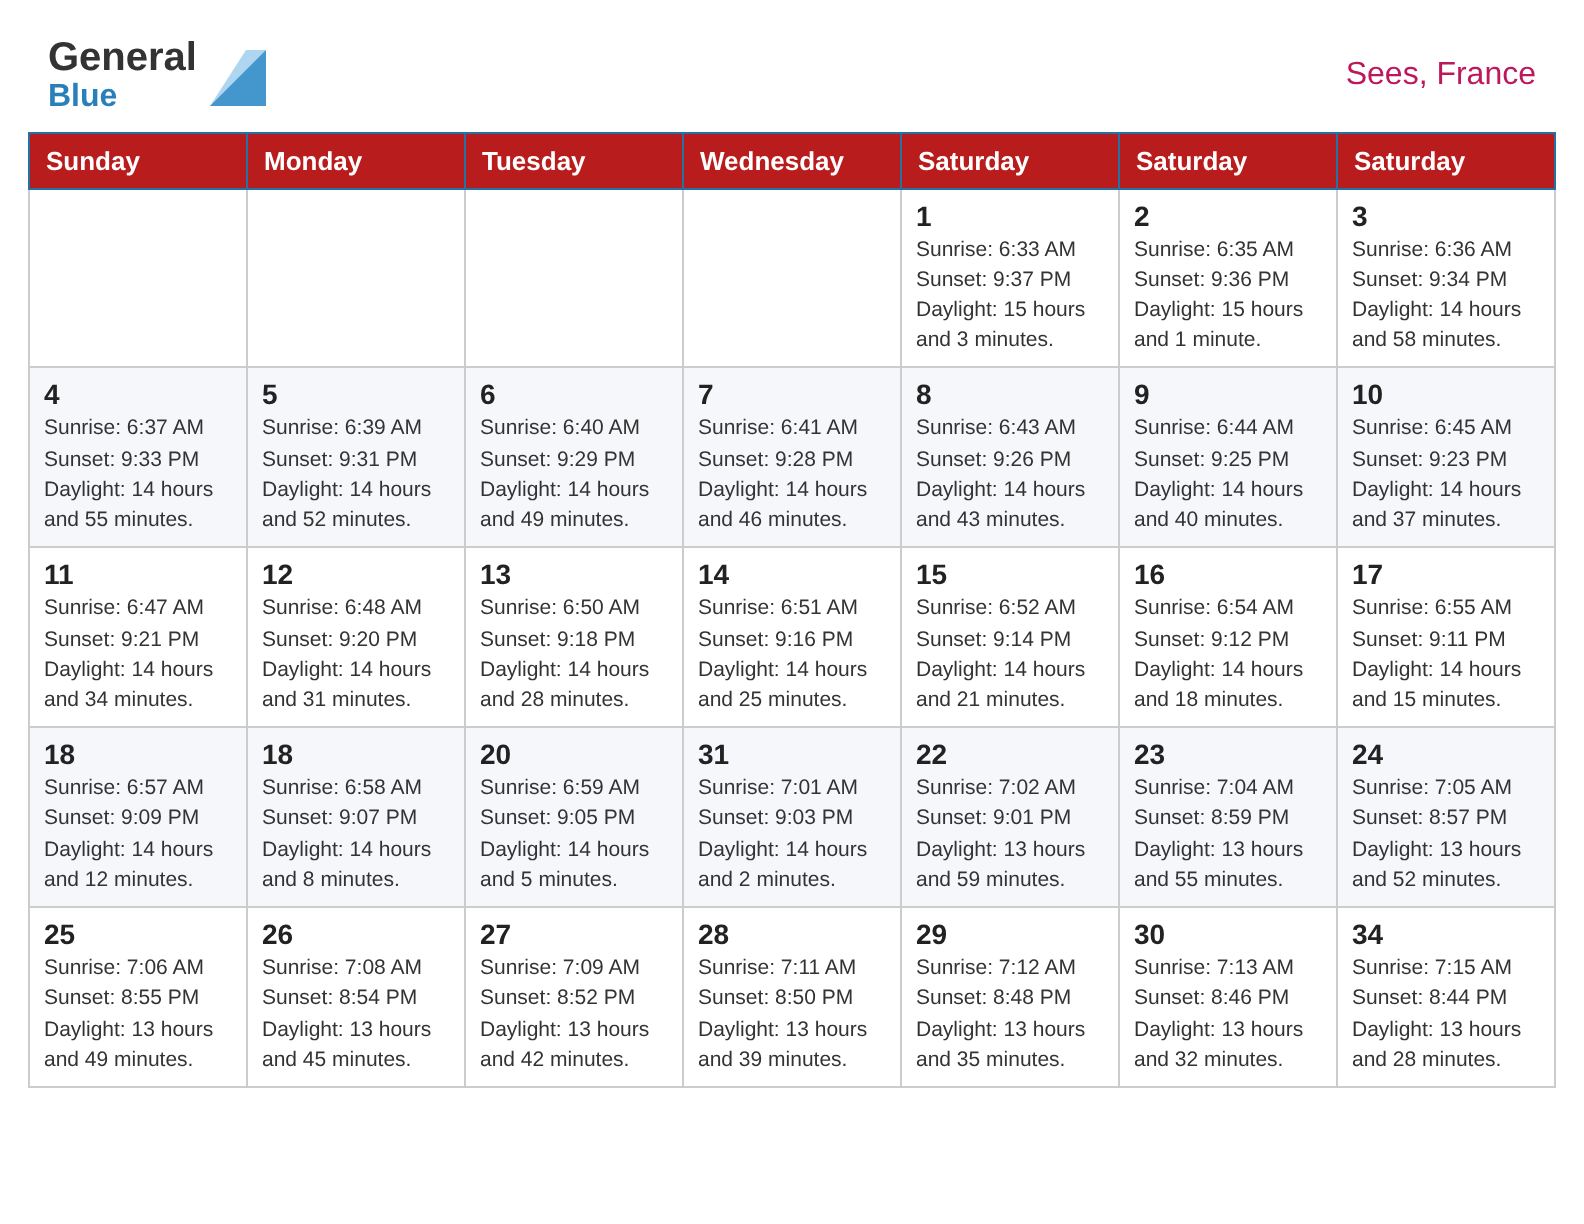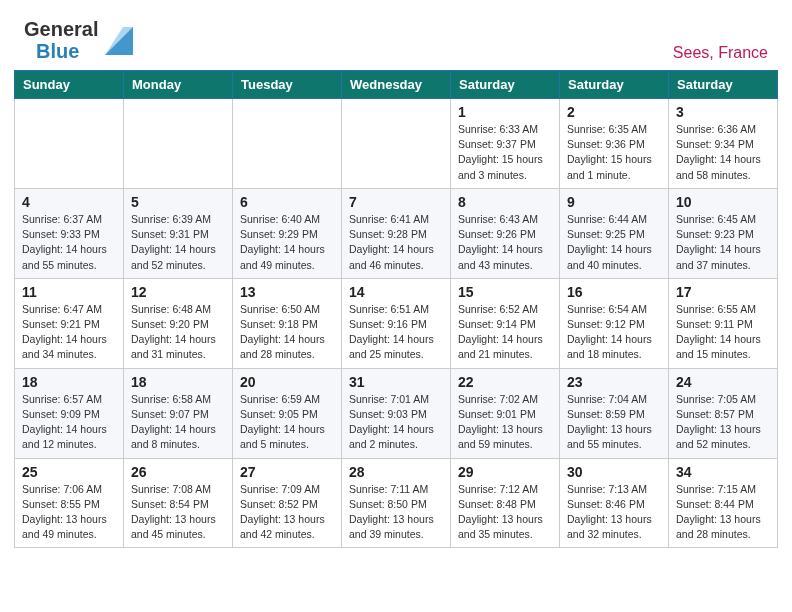--- a/index.html
+++ b/index.html
@@ -6,21 +6,21 @@
     body {
       font-family: Arial, sans-serif;
       background: #fff;
       width: 792px;
       min-height: 612px;
       padding: 0;
     }
     .header {
       display: flex;
       justify-content: space-between;
-      align-items: flex-end;
+      align-items: center;
       padding: 18px 24px 8px 24px;
     }
     .logo {
       display: flex;
       align-items: center;
       gap: 4px;
     }
     .logo-text {
       display: flex;
       flex-direction: column;
@@ -72,21 +72,21 @@
       height: 82px;
       background: #fff;
     }
     .calendar tr:nth-child(even) td {
       background: #f5f7fa;
     }
     .calendar tr:nth-child(odd) td {
       background: #fff;
     }
     
-    .calendar thead tr th { background: #0f766e; }
+    .calendar thead tr th { background: #b91c1c; }
     .day-num {
       font-size: 14px;
       font-weight: bold;
       color: #222;
       display: block;
       margin-bottom: 2px;
     }
     .day-info {
       font-size: 10.5px;
       color: #333;
@@ -98,21 +98,21 @@
     .row-odd td { background: #fff; }
     .row-even td { background: #f0f3f7; }
   </style>
 </head>
 <body>
 
 <div class="header">
   <div class="logo">
     <div class="logo-text">
       <span style="font-size:20px;font-weight:bold;color:#333;line-height:1.1;">General</span>
-      <span style="font-size:20px;font-weight:bold;color:#2980b9;line-height:1.1;margin-left:12px;">Blue</span>
+      <span style="font-size:16px;font-weight:bold;color:#2980b9;line-height:1.1;">Blue</span>
     </div>
     <svg class="logo-icon" viewBox="0 0 28 28" xmlns="http://www.w3.org/2000/svg" style="margin-left:3px;margin-top:2px;">
       <polygon points="0,28 28,0 28,28" fill="#2980b9"></polygon>
       <polygon points="0,28 18,0 28,0 28,28" fill="#5dade2" opacity="0.5"></polygon>
     </svg>
   </div>
   <div class="title-block">
     <div class="location">Sees, France</div>
   </div>
 </div>

